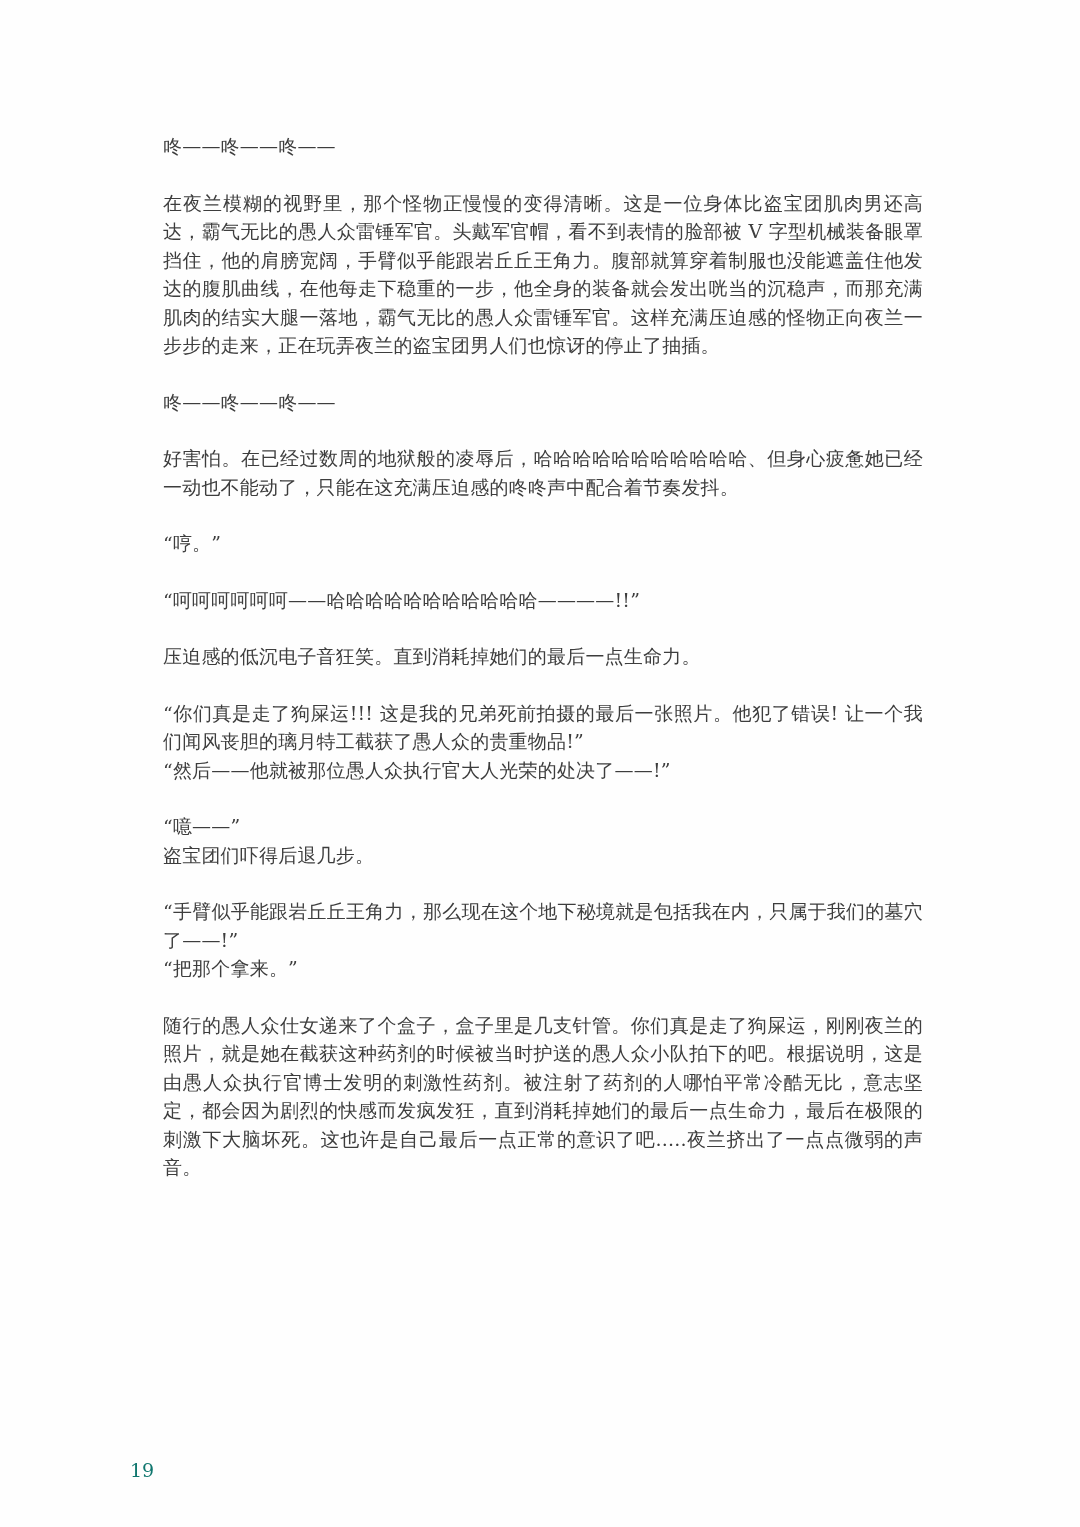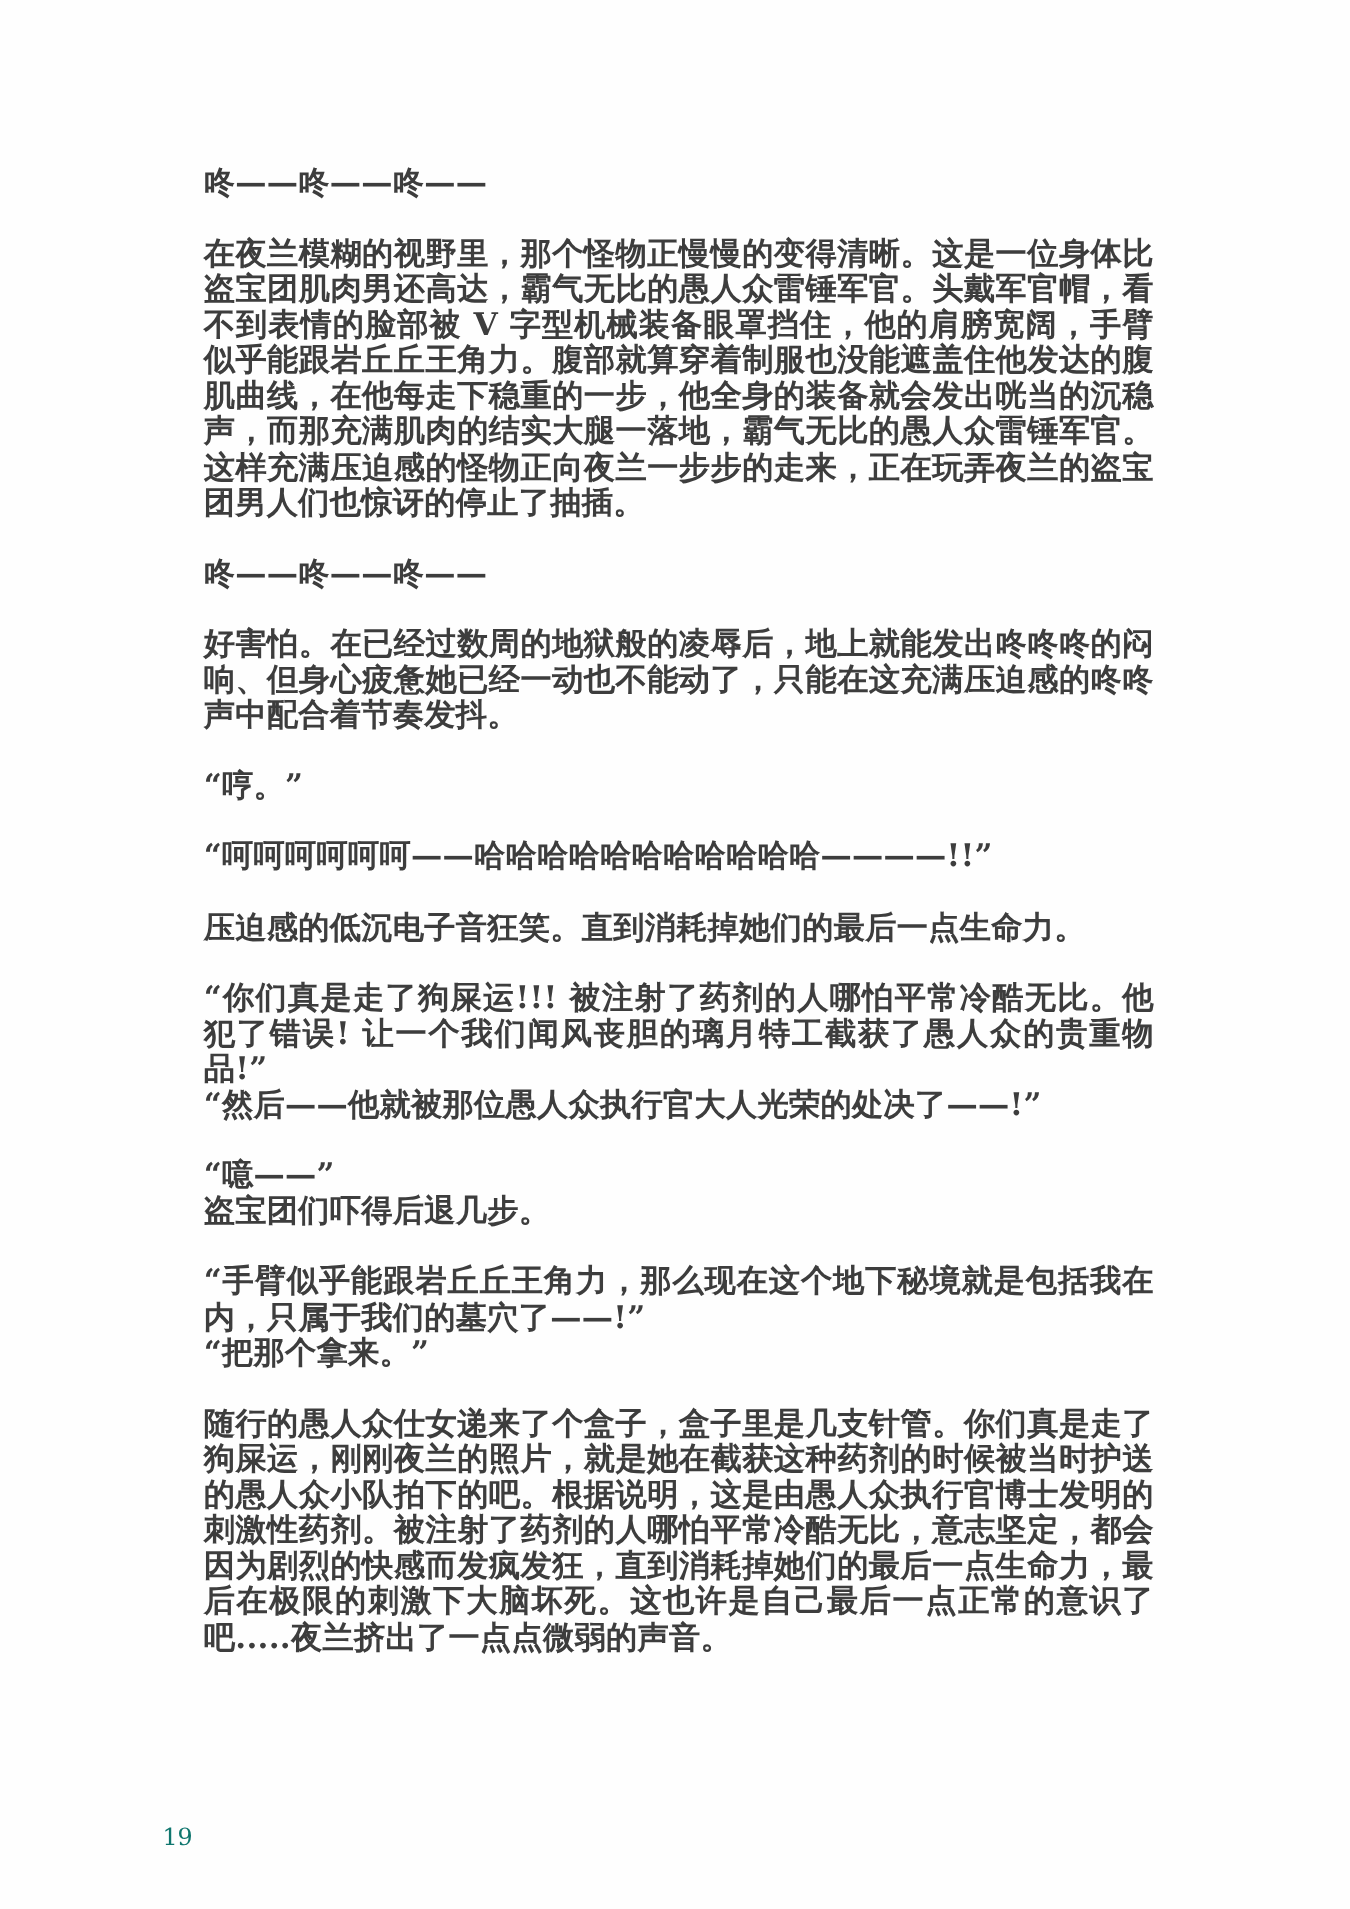--- a/index.html
+++ b/index.html
@@ -18,55 +18,54 @@
   }
 
   .content {
     position: absolute;
     left: 163px;
     top: 132px;
     width: 760px;
   }
 
   .content p.block {
-    font-size: 25px;
+    font-size: 19px;
     line-height: 28.5px;
     color: #3d3d3d;
     text-align: justify;
     text-justify: inter-ideograph;
     white-space: pre-line;
     margin: 0 0 28px 0;
     letter-spacing: 0.2px;
     word-break: break-all;
-    font-weight: bold;
   }
 
   .page-number {
     position: absolute;
     left: 130px;
     top: 1458px;
     font-size: 19px;
     line-height: 24px;
     color: #0f766e;
     font-family: "DejaVu Serif", "Liberation Serif", serif;
   }
 </style>
 </head>
 <body>
 
 <div class="page">
   <div class="content">
     <p class="block">咚——咚——咚——</p>
     <p class="block">在夜兰模糊的视野里，那个怪物正慢慢的变得清晰。这是一位身体比盗宝团肌肉男还高达，霸气无比的愚人众雷锤军官。头戴军官帽，看不到表情的脸部被 V 字型机械装备眼罩挡住，他的肩膀宽阔，手臂似乎能跟岩丘丘王角力。腹部就算穿着制服也没能遮盖住他发达的腹肌曲线，在他每走下稳重的一步，他全身的装备就会发出咣当的沉稳声，而那充满肌肉的结实大腿一落地，霸气无比的愚人众雷锤军官。这样充满压迫感的怪物正向夜兰一步步的走来，正在玩弄夜兰的盗宝团男人们也惊讶的停止了抽插。</p>
     <p class="block">咚——咚——咚——</p>
-    <p class="block">好害怕。在已经过数周的地狱般的凌辱后，地上就能发出咚咚咚的闷响、但身心疲惫她已经一动也不能动了，只能在这充满压迫感的咚咚声中配合着节奏发抖。</p>
+    <p class="block">好害怕。在已经过数周的地狱般的凌辱后，哈哈哈哈哈哈哈哈哈哈哈、但身心疲惫她已经一动也不能动了，只能在这充满压迫感的咚咚声中配合着节奏发抖。</p>
     <p class="block">“哼。”</p>
     <p class="block">“呵呵呵呵呵呵——哈哈哈哈哈哈哈哈哈哈哈————!!”</p>
     <p class="block">压迫感的低沉电子音狂笑。直到消耗掉她们的最后一点生命力。</p>
-    <p class="block">“你们真是走了狗屎运!!! 被注射了药剂的人哪怕平常冷酷无比。他犯了错误! 让一个我们闻风丧胆的璃月特工截获了愚人众的贵重物品!”
+    <p class="block">“你们真是走了狗屎运!!! 这是我的兄弟死前拍摄的最后一张照片。他犯了错误! 让一个我们闻风丧胆的璃月特工截获了愚人众的贵重物品!”
 “然后——他就被那位愚人众执行官大人光荣的处决了——!”</p>
     <p class="block">“噫——”
 盗宝团们吓得后退几步。</p>
     <p class="block">“手臂似乎能跟岩丘丘王角力，那么现在这个地下秘境就是包括我在内，只属于我们的墓穴了——!”
 “把那个拿来。”</p>
     <p class="block">随行的愚人众仕女递来了个盒子，盒子里是几支针管。你们真是走了狗屎运，刚刚夜兰的照片，就是她在截获这种药剂的时候被当时护送的愚人众小队拍下的吧。根据说明，这是由愚人众执行官博士发明的刺激性药剂。被注射了药剂的人哪怕平常冷酷无比，意志坚定，都会因为剧烈的快感而发疯发狂，直到消耗掉她们的最后一点生命力，最后在极限的刺激下大脑坏死。这也许是自己最后一点正常的意识了吧.....夜兰挤出了一点点微弱的声音。</p>
   </div>
   <div class="page-number">19</div>
 </div>
 

